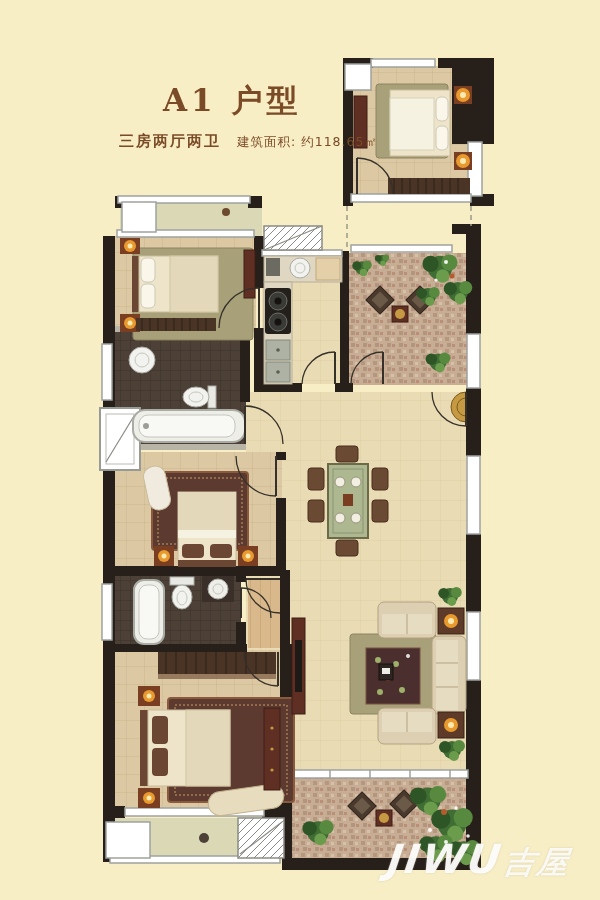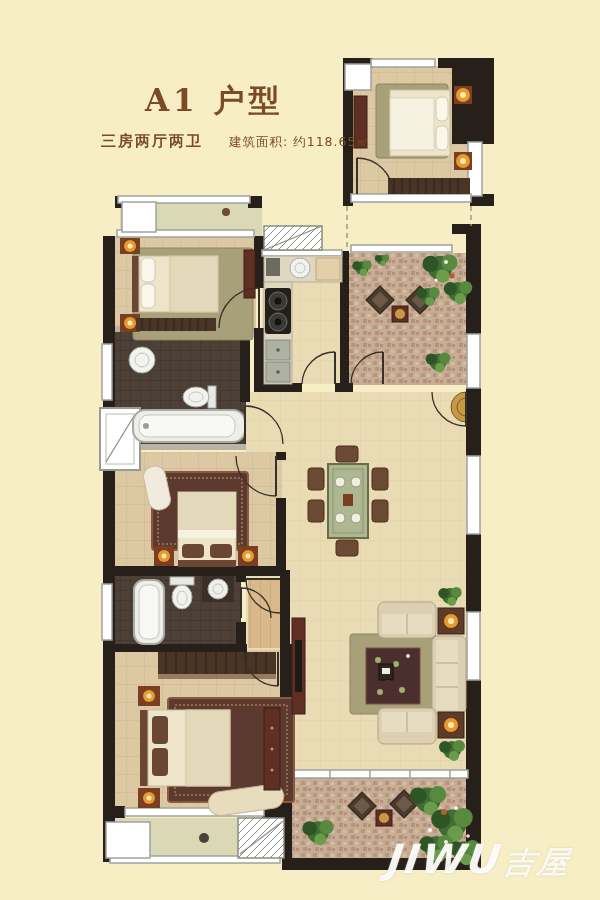--- a/index.html
+++ b/index.html
@@ -4,28 +4,28 @@
 <style>
   html,body{margin:0;padding:0;}
   body{
     width:600px;height:900px;overflow:hidden;position:relative;
     background:#F7EEC6;
     font-family:"DejaVu Sans","Liberation Sans",sans-serif;
   }
   .canvas{position:absolute;inset:0;}
   svg{position:absolute;left:0;top:0;}
   .plan-header{
-    position:absolute;left:101px;top:80px;color:#7B4A26;z-index:5;
+    position:absolute;left:119px;top:80px;color:#7B4A26;z-index:5;
   }
   .plan-title{
     margin:0 0 10px 44px;
     font-family:"DejaVu Serif","Liberation Serif",serif;
     font-size:31px;font-weight:bold;letter-spacing:4px;color:#7B4A26;
   }
-  .plan-sub{display:flex;align-items:baseline;gap:26px;white-space:nowrap;}
+  .plan-sub{display:flex;align-items:baseline;gap:16px;white-space:nowrap;}
   .plan-specs{font-size:15px;font-weight:bold;letter-spacing:2px;}
   .plan-area{font-size:12.5px;letter-spacing:1px;text-align:right;}
   .watermark{
     position:absolute;right:30px;bottom:16px;z-index:6;
     font-style:italic;font-weight:900;letter-spacing:2px;
     color:rgba(255,255,255,0.92);
     transform:skewX(-8deg);
     text-shadow:0 0 2px rgba(190,178,140,.55);
     white-space:nowrap;
   }

